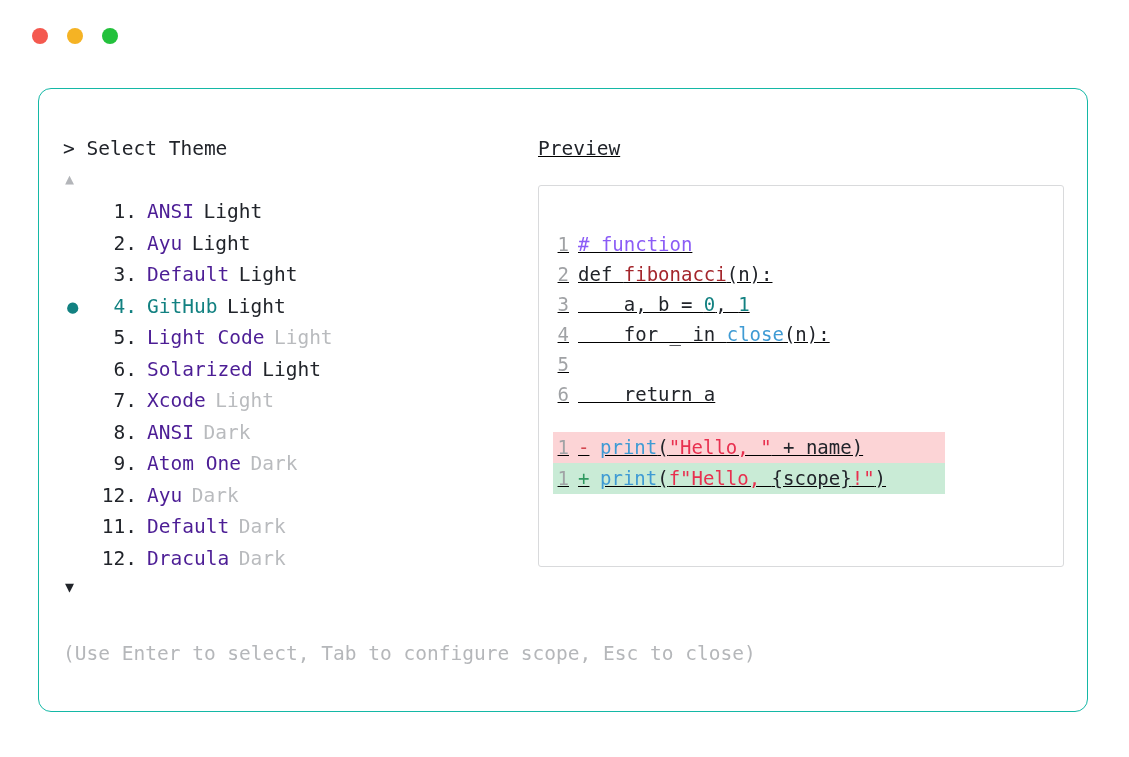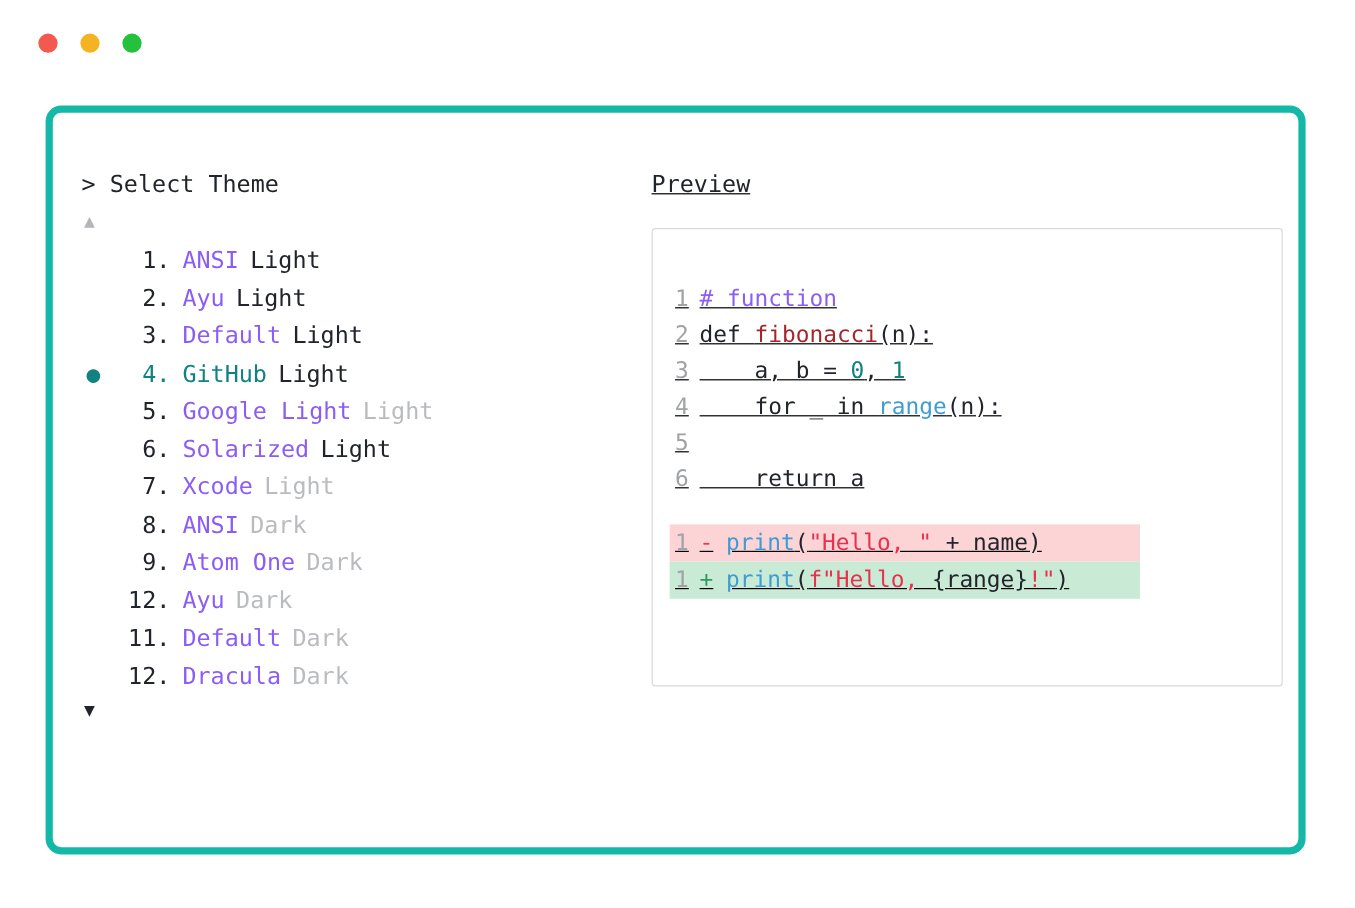--- a/index.html
+++ b/index.html
@@ -38,21 +38,21 @@
 
   
   .card {
     position: absolute;
     left: 38px;
     top: 88px;
     width: 1050px;
     height: 624px;
     box-sizing: border-box;
     background: #ffffff;
-    border: 6px solid #14b8a6;
+    border: 1px solid #14b8a6;
     border-radius: 13px;
   }
 
   
   .columns {
     position: absolute;
     left: 0; top: 0;
     width: 100%;
     height: 100%;
   }
@@ -111,21 +111,21 @@
     padding-left: 4px;
     box-sizing: border-box;
   }
   .row-num {
     width: 44px;
     flex: 0 0 44px;
     text-align: right;
     color: #21242a;
   }
   .row-name {
-    color: #8b5cf6;
+    color: #4c1d95;
     padding-left: 10px;
   }
   .row-variant {
     color: #b9bbbe;
     padding-left: 9.5px;
   }
   .theme-row.selected .row-num,
   .theme-row.selected .row-name,
   .theme-row.selected .row-variant { color: #128181; }
   .theme-row .row-variant.strong { color: #21242a; }
@@ -210,46 +210,47 @@
   <div class="columns">
 
     <div class="left-col">
       <div class="col-title">&gt; Select Theme</div>
       <div class="arrow arrow-up">▲</div>
       <div class="theme-list" id="theme-list">
           <div class="theme-row"><span class="row-bullet"></span><span class="row-num"> 1.</span><span class="row-name">ANSI</span><span class="row-variant strong">Light</span></div>
           <div class="theme-row"><span class="row-bullet"></span><span class="row-num"> 2.</span><span class="row-name">Ayu</span><span class="row-variant strong">Light</span></div>
           <div class="theme-row"><span class="row-bullet"></span><span class="row-num"> 3.</span><span class="row-name">Default</span><span class="row-variant strong">Light</span></div>
           <div class="theme-row selected"><span class="row-bullet">●</span><span class="row-num"> 4.</span><span class="row-name">GitHub</span><span class="row-variant strong">Light</span></div>
-          <div class="theme-row"><span class="row-bullet"></span><span class="row-num"> 5.</span><span class="row-name">Google Light</span><span class="row-variant">Light</span></div>
+          <div class="theme-row"><span class="row-bullet"></span><span class="row-num"> 5.</span><span class="row-name">Light Code</span><span class="row-variant">Light</span></div>
           <div class="theme-row"><span class="row-bullet"></span><span class="row-num"> 6.</span><span class="row-name">Solarized</span><span class="row-variant strong">Light</span></div>
           <div class="theme-row"><span class="row-bullet"></span><span class="row-num"> 7.</span><span class="row-name">Xcode</span><span class="row-variant">Light</span></div>
           <div class="theme-row"><span class="row-bullet"></span><span class="row-num"> 8.</span><span class="row-name">ANSI</span><span class="row-variant">Dark</span></div>
           <div class="theme-row"><span class="row-bullet"></span><span class="row-num"> 9.</span><span class="row-name">Atom One</span><span class="row-variant">Dark</span></div>
           <div class="theme-row"><span class="row-bullet"></span><span class="row-num">12.</span><span class="row-name">Ayu</span><span class="row-variant">Dark</span></div>
           <div class="theme-row"><span class="row-bullet"></span><span class="row-num">11.</span><span class="row-name">Default</span><span class="row-variant">Dark</span></div>
           <div class="theme-row"><span class="row-bullet"></span><span class="row-num">12.</span><span class="row-name">Dracula</span><span class="row-variant">Dark</span></div>
         </div>
       <div class="arrow arrow-down">▼</div>
     </div>
 
     <div class="right-col">
       <div class="col-title">Preview</div>
       <div class="preview-box">
         <div id="code-body">
             <div class="code-line"><span class="ln">1</span><span class="tok-comment"># function</span></div>
             <div class="code-line"><span class="ln">2</span><span class="tok-kw">def </span><span class="tok-fn">fibonacci</span><span class="tok-plain">(n):</span></div>
             <div class="code-line"><span class="ln">3</span><span class="tok-plain">    a, b = </span><span class="tok-num">0</span><span class="tok-plain">, </span><span class="tok-num">1</span></div>
-            <div class="code-line"><span class="ln">4</span><span class="tok-plain">    for _ in </span><span class="tok-builtin">range</span><span class="tok-plain">(n):</span></div>
+            <div class="code-line"><span class="ln">4</span><span class="tok-plain">    for _ in </span><span class="tok-builtin">close</span><span class="tok-plain">(n):</span></div>
             <div class="code-line"><span class="ln">5</span></div>
             <div class="code-line"><span class="ln">6</span><span class="tok-plain">    return a</span></div>
           </div>
         <div class="code-blank"></div>
         <div id="diff-body">
             <div class="diff-line diff-del"><span class="ln">1</span><span class="diff-sign sign-del">-</span><span class="tok-builtin">print</span><span class="tok-plain">(</span><span class="tok-str">"Hello, "</span><span class="tok-plain"> + name)</span></div>
-            <div class="diff-line diff-add"><span class="ln">1</span><span class="diff-sign sign-add">+</span><span class="tok-builtin">print</span><span class="tok-plain">(</span><span class="tok-str">f"Hello, </span><span class="tok-plain">{range}</span><span class="tok-str">!"</span><span class="tok-plain">)</span></div>
+            <div class="diff-line diff-add"><span class="ln">1</span><span class="diff-sign sign-add">+</span><span class="tok-builtin">print</span><span class="tok-plain">(</span><span class="tok-str">f"Hello, </span><span class="tok-plain">{scope}</span><span class="tok-str">!"</span><span class="tok-plain">)</span></div>
           </div>
       </div>
     </div>
 
   </div>
 
+  <div class="hint">(Use Enter to select, Tab to configure scope, Esc to close)</div>
 </div>
 
 </body></html>

